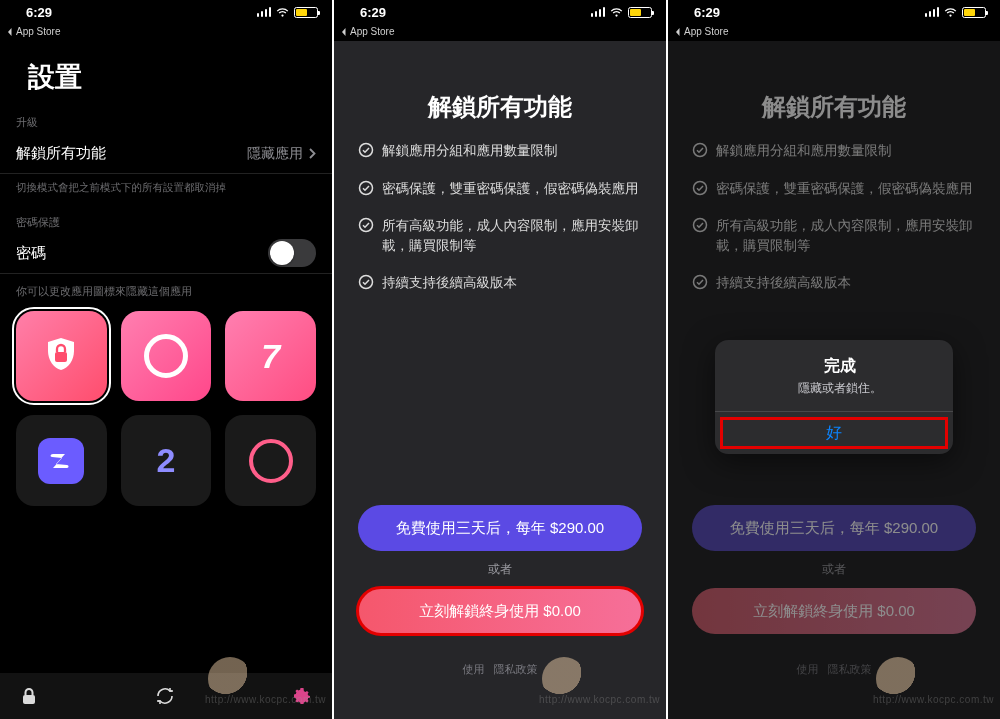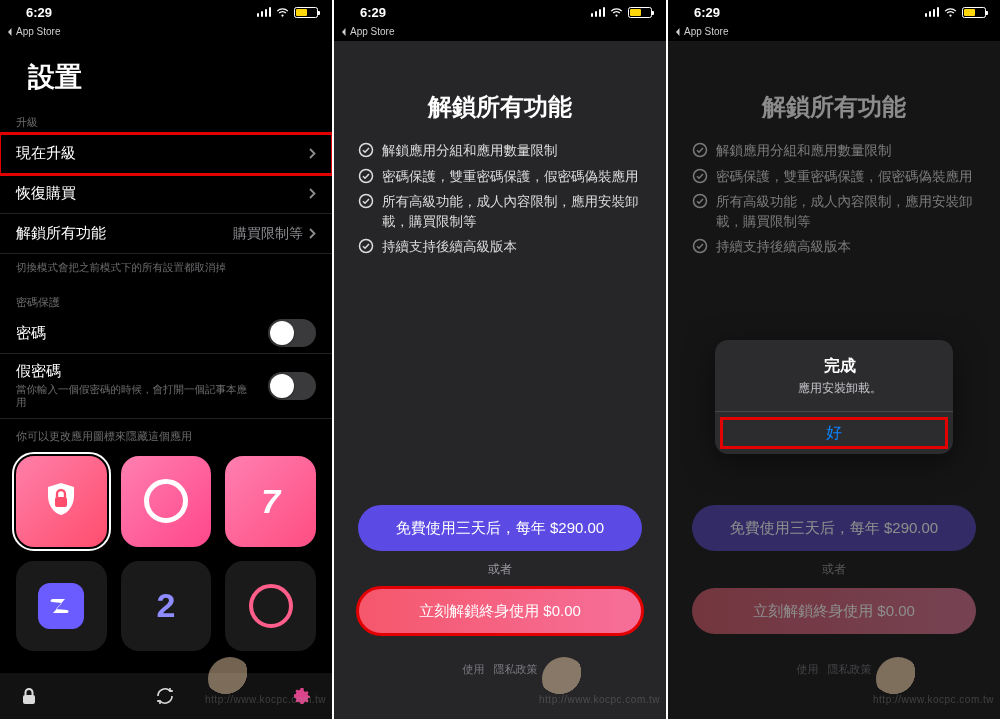--- a/index.html
+++ b/index.html
@@ -101,21 +101,21 @@
   }
   .bottombar svg{opacity:.85}
 
   .red-box{outline:3px solid #e30000;outline-offset:-1px}
 
   
   .dark-panel{
     flex:1;background:#262629;display:flex;flex-direction:column;padding-top:50px;
   }
   .unlock-title{font-size:24px;font-weight:700;text-align:center;margin-bottom:18px}
-  .features{padding:0 24px;display:flex;flex-direction:column;gap:6px}
+  .features{padding:0 24px;display:flex;flex-direction:column;gap:18px}
   .feat{display:flex;gap:8px;font-size:13.5px;color:#ddd;line-height:1.45}
   .feat .check{flex:0 0 16px;margin-top:1px}
   .cta-area{padding:12px 24px;margin-top:auto;margin-bottom:30px}
   .pill-btn{
     width:100%;border:none;border-radius:26px;height:46px;color:#fff;font-size:15px;font-weight:500;
     display:flex;align-items:center;justify-content:center;
   }
   .btn-purple{background:#5b4ae4}
   .btn-pink{background:linear-gradient(90deg,#f5576c,#f66f99)}
   .or{text-align:center;font-size:12px;color:#9a9aa0;margin:10px 0}
@@ -172,57 +172,38 @@
   <div class="back-appstore">
     <svg width="8" height="8" viewBox="0 0 8 8" fill="#cfcfcf">
         <path d="M5.5 0L2 4l3.5 4"></path>
       </svg>
     <span>App Store</span>
   </div>
 
   <div class="page-title">設置</div>
 
   <div class="section-label">升級</div>
-  <div class="list">
-    <div class="row red-box">
-      <span>現在升級</span>
-      <svg class="chev" viewBox="0 0 7 11" fill="none" stroke="#8e8e93" stroke-width="1.8">
-          <path d="M1 1l4.5 4.5L1 10"></path>
-        </svg>
-    </div>
-    <div class="row">
-      <span>恢復購買</span>
-      <svg class="chev" viewBox="0 0 7 11" fill="none" stroke="#8e8e93" stroke-width="1.8">
-          <path d="M1 1l4.5 4.5L1 10"></path>
-        </svg>
-    </div>
-  </div>
 
   <div class="list">
     <div class="row">
       <span>解鎖所有功能</span>
       <div class="trailing">
-        <span>購買限制等</span>
+        <span>隱藏應用</span>
         <svg class="chev" viewBox="0 0 7 11" fill="none" stroke="#8e8e93" stroke-width="1.8">
             <path d="M1 1l4.5 4.5L1 10"></path>
           </svg>
       </div>
     </div>
   </div>
   <div class="footnote">切換模式會把之前模式下的所有設置都取消掉</div>
 
   <div class="section-label">密碼保護</div>
   <div class="list">
     <div class="row">
       <span>密碼</span>
-      <div class="toggle"></div>
-    </div>
-    <div class="row row-sub">
-      <span>假密碼</span>
-      <span class="sub">當你輸入一個假密碼的時候，會打開一個記事本應用</span>
       <div class="toggle"></div>
     </div>
   </div>
 
   <div class="section-label">你可以更改應用圖標來隱藏這個應用</div>
   <div class="icon-grid">
     <div class="app-icon ic1 sel">
       <svg width="42" height="42" viewBox="0 0 42 42">
           <path fill="#fff" d="M21 3l13 4v9c0 9-5.5 17-13 19-7.5-2-13-10-13-19V7l13-4z"></path>
           <rect x="15" y="17" width="12" height="10" rx="2" fill="#ff4d6d"></rect>
@@ -403,21 +384,21 @@
       <button class="pill-btn btn-pink">立刻解鎖終身使用 $0.00</button>
       <div class="footer-links">
         <span>使用</span>&nbsp;&nbsp;&nbsp;<span>隱私政策</span>
       </div>
     </div>
   </div>
 
   <div class="alert">
     <div class="a-body">
       <div class="a-title">完成</div>
-      <div class="a-msg">應用安裝卸載。</div>
+      <div class="a-msg">隱藏或者鎖住。</div>
     </div>
     <div class="a-sep"></div>
     <div class="a-btn a-btn-hl">好</div>
   </div>
 
   <div class="wm-head"></div>
   <div class="watermark">http://www.kocpc.com.tw</div>
 </div>
 
 </body></html>

